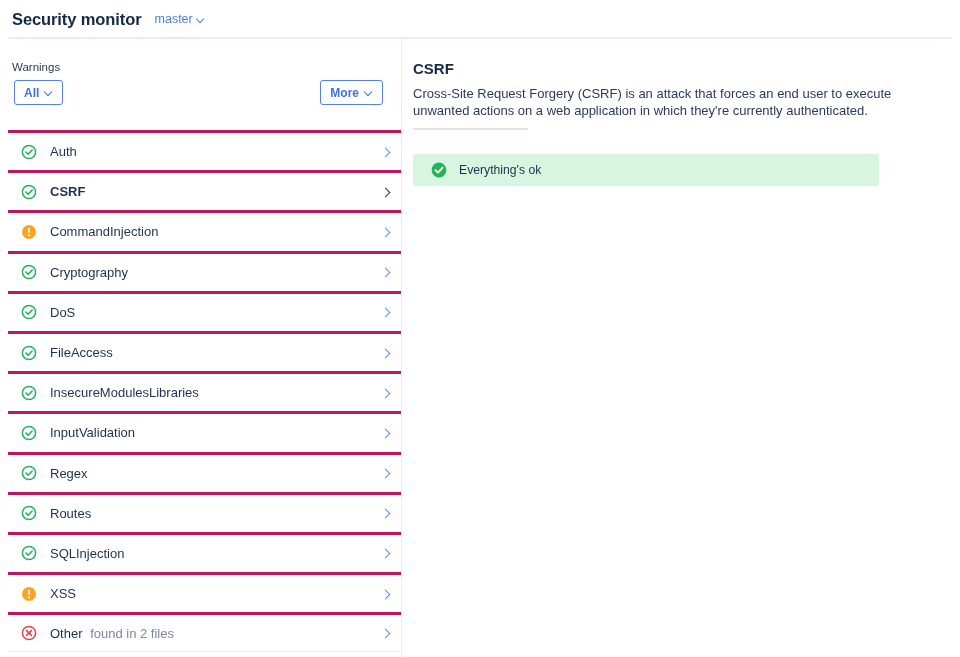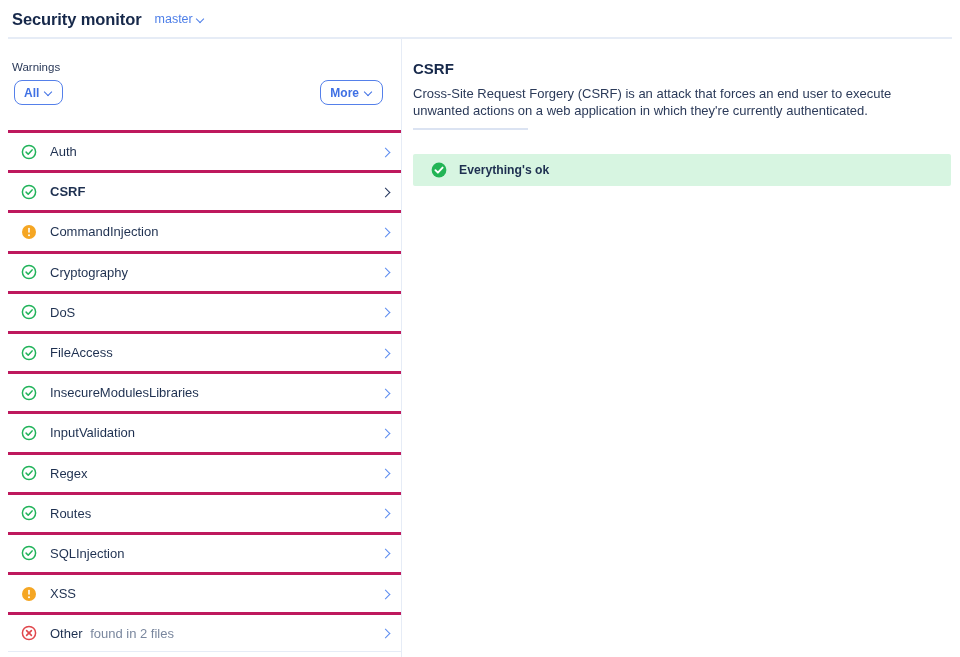--- a/index.html
+++ b/index.html
@@ -24,21 +24,21 @@
 
   
   .vsplit{position:absolute;left:401px;top:38px;width:1px;height:619px;background:#e6ecf6;}
 
   
   .left{position:absolute;left:0;top:38px;width:401px;height:619px;}
   .warnings-label{position:absolute;left:12px;top:24px;font-size:11.5px;color:#2b3a59;line-height:1;}
   .filterbar{position:absolute;left:12px;top:42px;width:377px;height:26px;}
   .pill{
     position:absolute;top:0;height:25px;box-sizing:border-box;
-    border:1px solid #5580ea;border-radius:8px;background:#fff;
+    border:1px solid #5580ea;border-radius:3px;background:#fff;
     color:#3f70e4;font-size:12px;font-weight:bold;
     display:flex;align-items:center;justify-content:center;gap:5px;
     padding:0 9px;cursor:pointer;
   }
   .pill-all{left:2px;}
   .pill-more{right:6px;}
   .chev{width:9px;height:9px;position:relative;display:inline-block;}
   .chev::before{
     content:"";position:absolute;left:1px;top:1px;width:5px;height:5px;
     border-right:1.4px solid currentColor;border-bottom:1.4px solid currentColor;
@@ -65,22 +65,22 @@
     border-right:1.6px solid currentColor;border-top:1.6px solid currentColor;
     transform:rotate(45deg);
   }
 
   
   .right{position:absolute;left:402px;top:38px;width:558px;height:619px;}
   .detail-title{position:absolute;left:11px;top:23px;font-size:15px;font-weight:bold;color:#16284a;line-height:1;}
   .detail-desc{position:absolute;left:11px;top:47px;width:527px;font-size:13px;line-height:17px;color:#2b3a59;}
   .detail-rule{position:absolute;left:11px;top:90px;width:115px;height:1.5px;background:#dbe3f2;}
   .banner{
-    position:absolute;left:11px;top:116px;width:538px;height:32px;
-    background:#d7f5e1;border-radius:2px;display:flex;align-items:center;font-weight:bold;
+    position:absolute;left:11px;top:116px;width:466px;height:32px;
+    background:#d7f5e1;border-radius:2px;display:flex;align-items:center;
   }
   .banner .bico{margin-left:18px;width:16px;height:16px;display:block;}
   .banner .btxt{margin-left:12px;font-size:12.2px;color:#1e3050;line-height:1;}
 </style>
 </head>
 <body>
 
 <div class="app">
 
   <div class="header">

